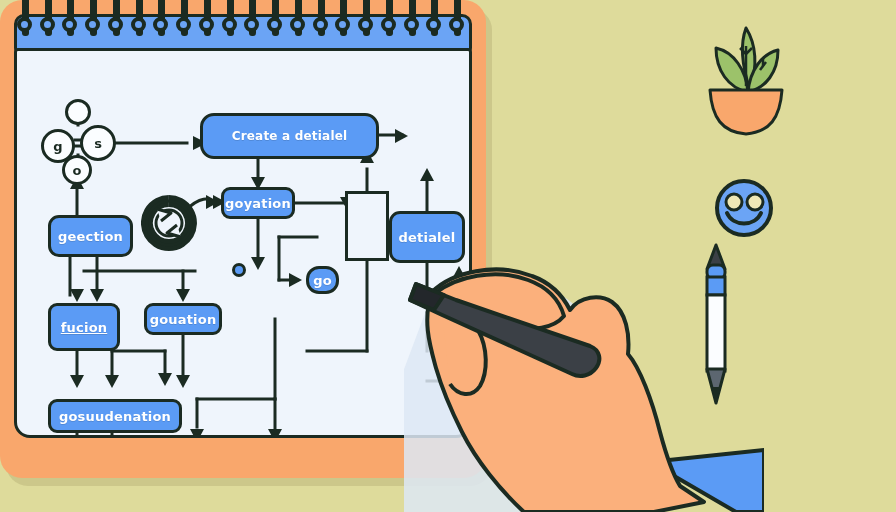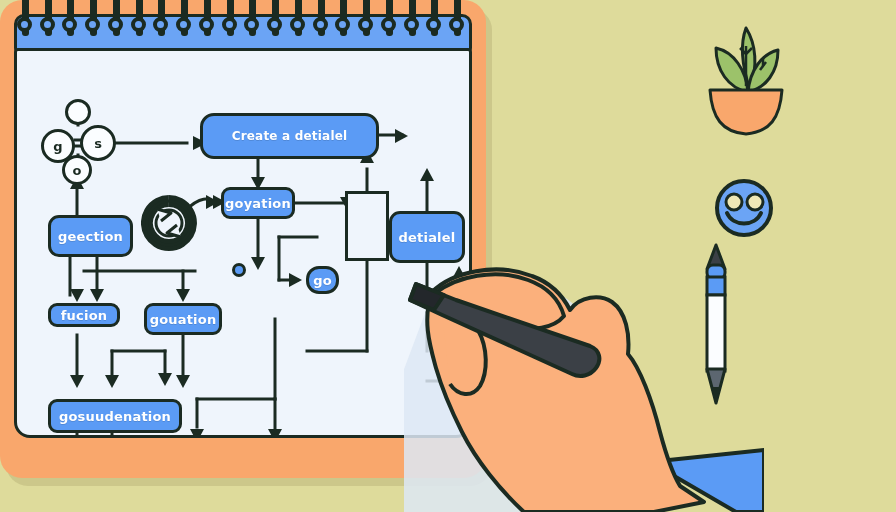--- a/index.html
+++ b/index.html
@@ -41,21 +41,21 @@
     position:absolute;background:#5b9bf5;border:3px solid #1b2b22;border-radius:9px;
     color:#ffffff;display:flex;align-items:center;justify-content:center;
     font-size:13px;font-weight:bold;box-sizing:border-box;letter-spacing:.2px;
     text-shadow:0 1px 0 rgba(0,0,0,.12);
   }
   #node-main{left:183px;top:62px;width:179px;height:46px;border-radius:14px;font-size:12px;}
   #node-goyation{left:204px;top:136px;width:74px;height:32px;}
   #node-gotrction{left:31px;top:164px;width:85px;height:42px;border-radius:11px;}
   #node-geection{left:372px;top:160px;width:76px;height:52px;border-radius:11px;}
   #node-go{left:289px;top:215px;width:33px;height:28px;border-radius:13px;}
-  #node-fucion{left:31px;top:252px;width:72px;height:24px;}
+  #node-fucion{left:31px;top:252px;width:72px;height:48px;text-decoration:underline;}
   #node-gouation{left:127px;top:252px;width:78px;height:32px;border-radius:9px;}
   #node-gosuudenation{left:31px;top:348px;width:134px;height:34px;}
 
   
   #plain-box{
     position:absolute;left:328px;top:140px;width:44px;height:70px;
     background:#eff5fc;border:3px solid #1b2b22;box-sizing:border-box;
   }
 
   

